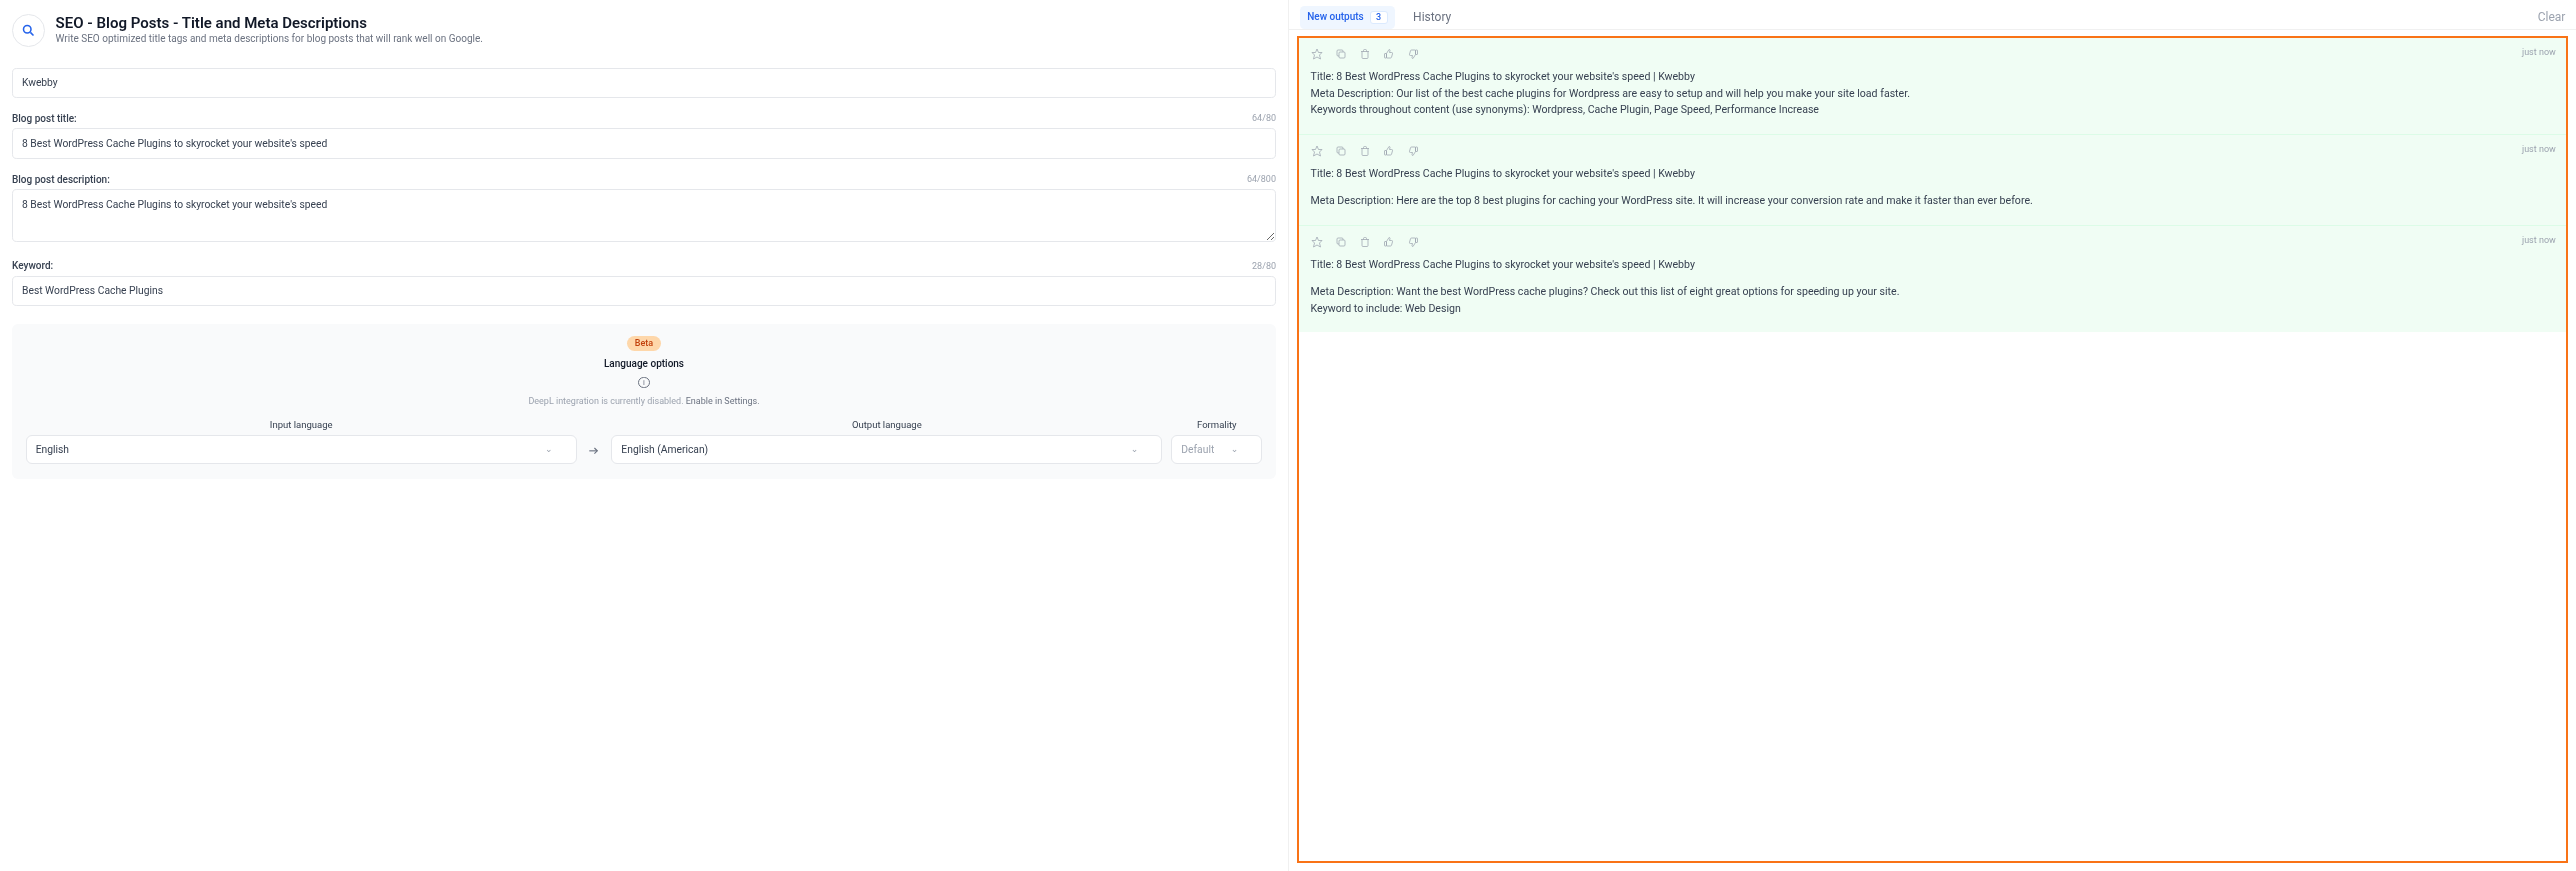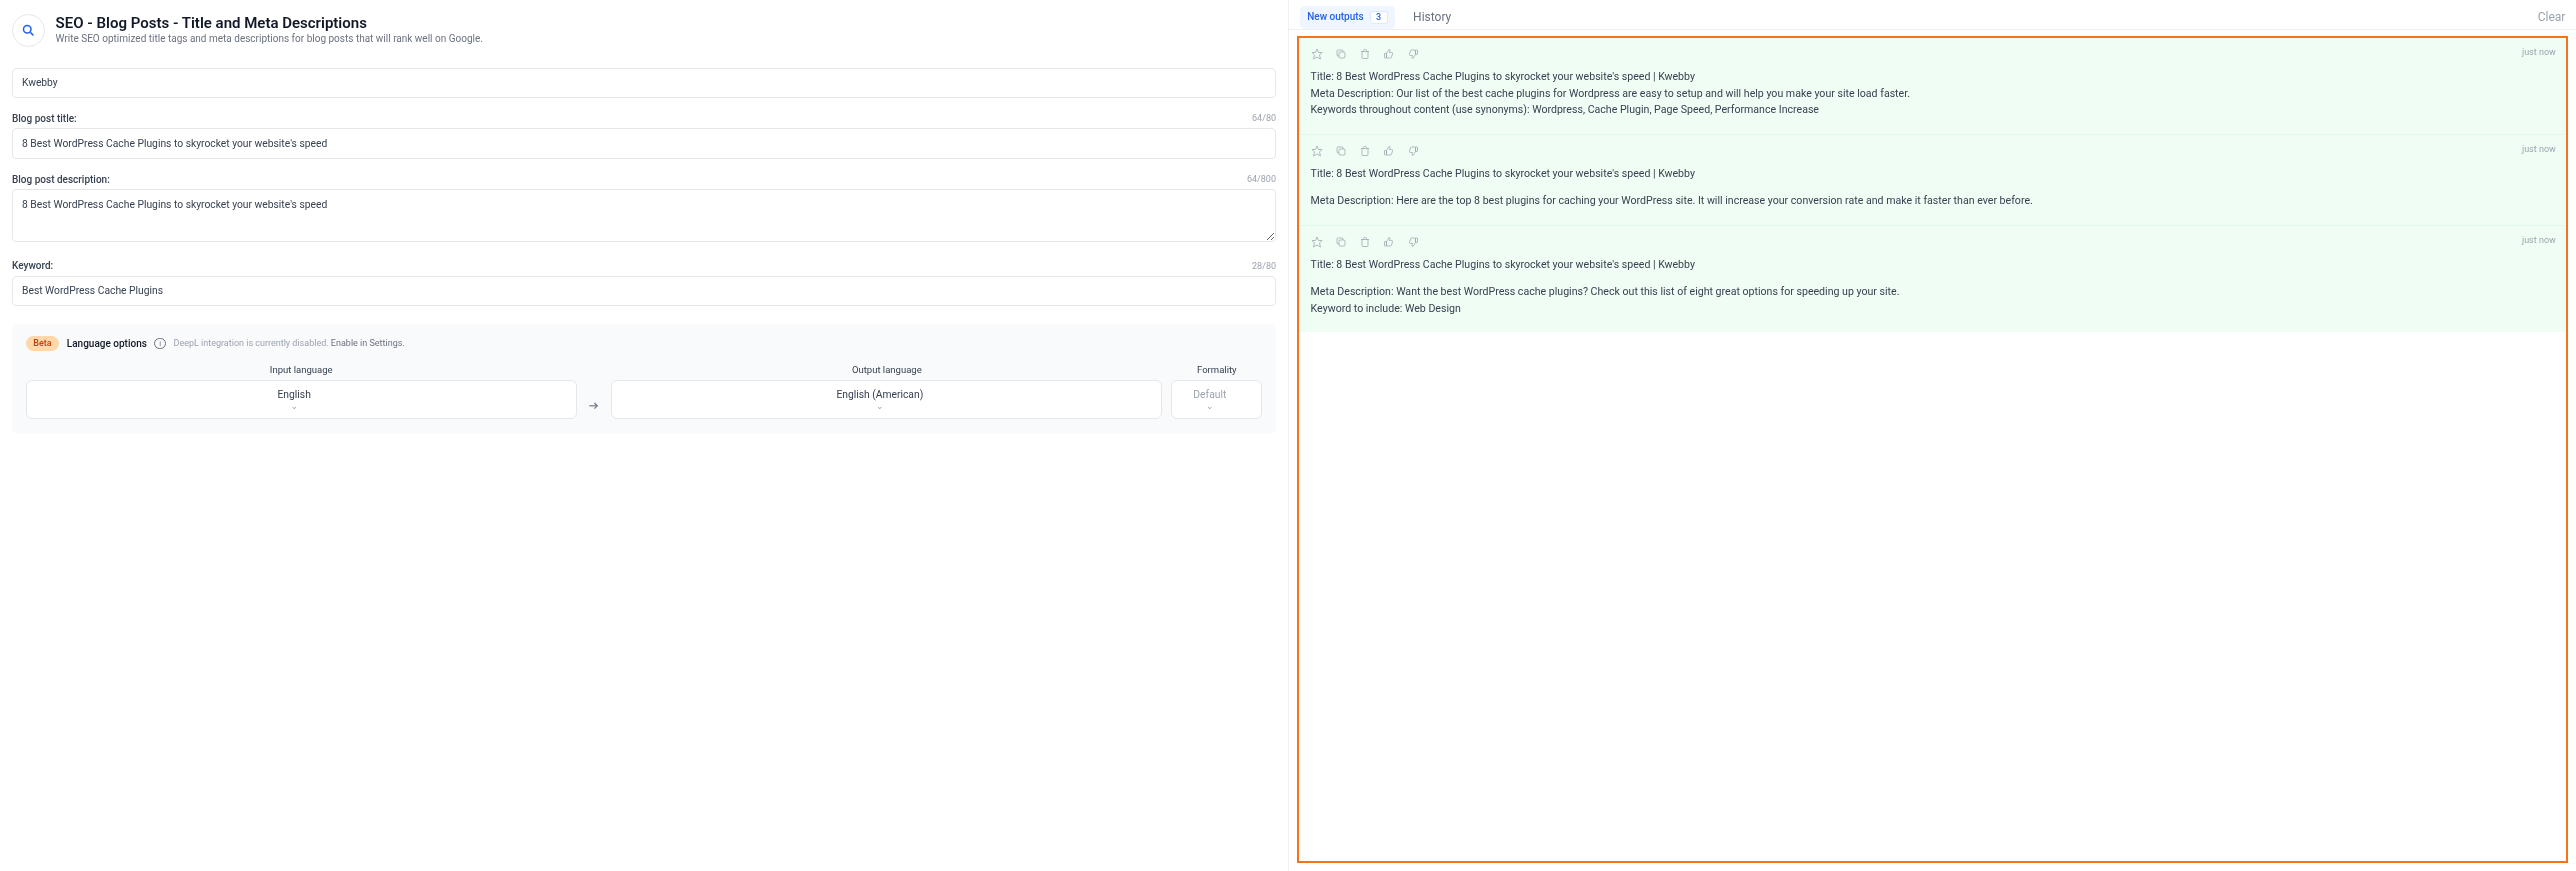--- a/index.html
+++ b/index.html
@@ -13,30 +13,30 @@
 .header-desc { font-size: 10px; color: #6b7280; margin-top: 1.5px; }
 
 .field { margin-bottom: 15px; }
 .field-label-row { display: flex; justify-content: space-between; align-items: center; margin-bottom: 4.6px; }
 .field-label { font-size: 10px; font-weight: 500; color: #374151; }
 .field-count { font-size: 9px; color: #9ca3af; }
 .field-input { width: 100%; border: 0.8px solid #e5e7eb; border-radius: 4.6px; padding: 7.6px 9px; font-size: 10.3px; color: #374151; font-family: inherit; }
 .field-textarea { width: 100%; border: 0.8px solid #e5e7eb; border-radius: 4.6px; padding: 7.6px 9px; font-size: 10.3px; color: #374151; font-family: inherit; resize: vertical; min-height: 53px; }
 
 .lang-box { background: #f9fafb; border-radius: 6px; padding: 12px 13.7px 15px 13.7px; margin-top: 18px; }
-.lang-head { display: flex; align-items: center; gap: 7.6px; font-size: 10px; }
+.lang-head { display: flex; align-items: center; gap: 7.6px; font-size: 10px; flex-direction: column; }
 .beta-pill { background: #fed7aa; color: #c2410c; border-radius: 759px; padding: 2.3px 7.6px; font-size: 9px; font-weight: 500; }
 .lang-title { font-weight: 500; color: #111827; }
 .lang-info { width: 11.4px; height: 11.4px; border: 1.1px solid #6b7280; border-radius: 50%; display: inline-flex; align-items: center; justify-content: center; font-size: 7.6px; color: #6b7280; }
 .lang-note { color: #9ca3af; font-size: 9px; }
 .lang-note a { color: #6b7280; text-decoration: none; }
 .lang-grid { display: flex; align-items: flex-end; gap: 9px; margin-top: 13.7px; }
 .lang-col { flex: 1; min-width: 0; text-align: center; }
 .lang-col-label { font-size: 9.5px; color: #374151; margin-bottom: 4.6px; }
-.lang-select { width: 100%; border: 0.8px solid #e5e7eb; background: #fff; border-radius: 6px; padding: 6.8px 23px 6.8px 9px; font-size: 10.3px; color: #374151; position: relative; display: flex; align-items: center; justify-content: space-between; flex-direction: column; }
+.lang-select { width: 100%; border: 0.8px solid #e5e7eb; background: #fff; border-radius: 6px; padding: 6.8px 23px 6.8px 9px; font-size: 10.3px; color: #374151; position: relative; display: flex; align-items: center; justify-content: space-between; }
 .chev { color: #9ca3af; font-size: 9px; }
 .arrow-between { color: #6b7280; padding: 0 1.5px 6px 1.5px; }
 .formality-col { flex: 0 0 91px; }
 
 .tabs-bar { display: flex; align-items: center; justify-content: space-between; padding: 6px 10.6px 0 10.6px; border-bottom: 0.8px solid #f0f0f0; }
 .tabs-left { display: flex; gap: 18px; align-items: center; }
 .tab-new { padding: 4.6px 7.6px; border-radius: 4.6px; background: #eff6ff; display: flex; align-items: flex-start; gap: 6px; color: #2563eb; font-size: 10px; font-weight: 500; }
 .tab-badge { background: #fff; border: 0.8px solid #dbeafe; color: #2563eb; border-radius: 3px; padding: 0.8px 5.3px; font-size: 9px; }
 .tab-history { color: #6b7280; font-size: 12px; cursor: pointer; }
 .tab-clear { color: #9ca3af; font-size: 12px; cursor: pointer; }

